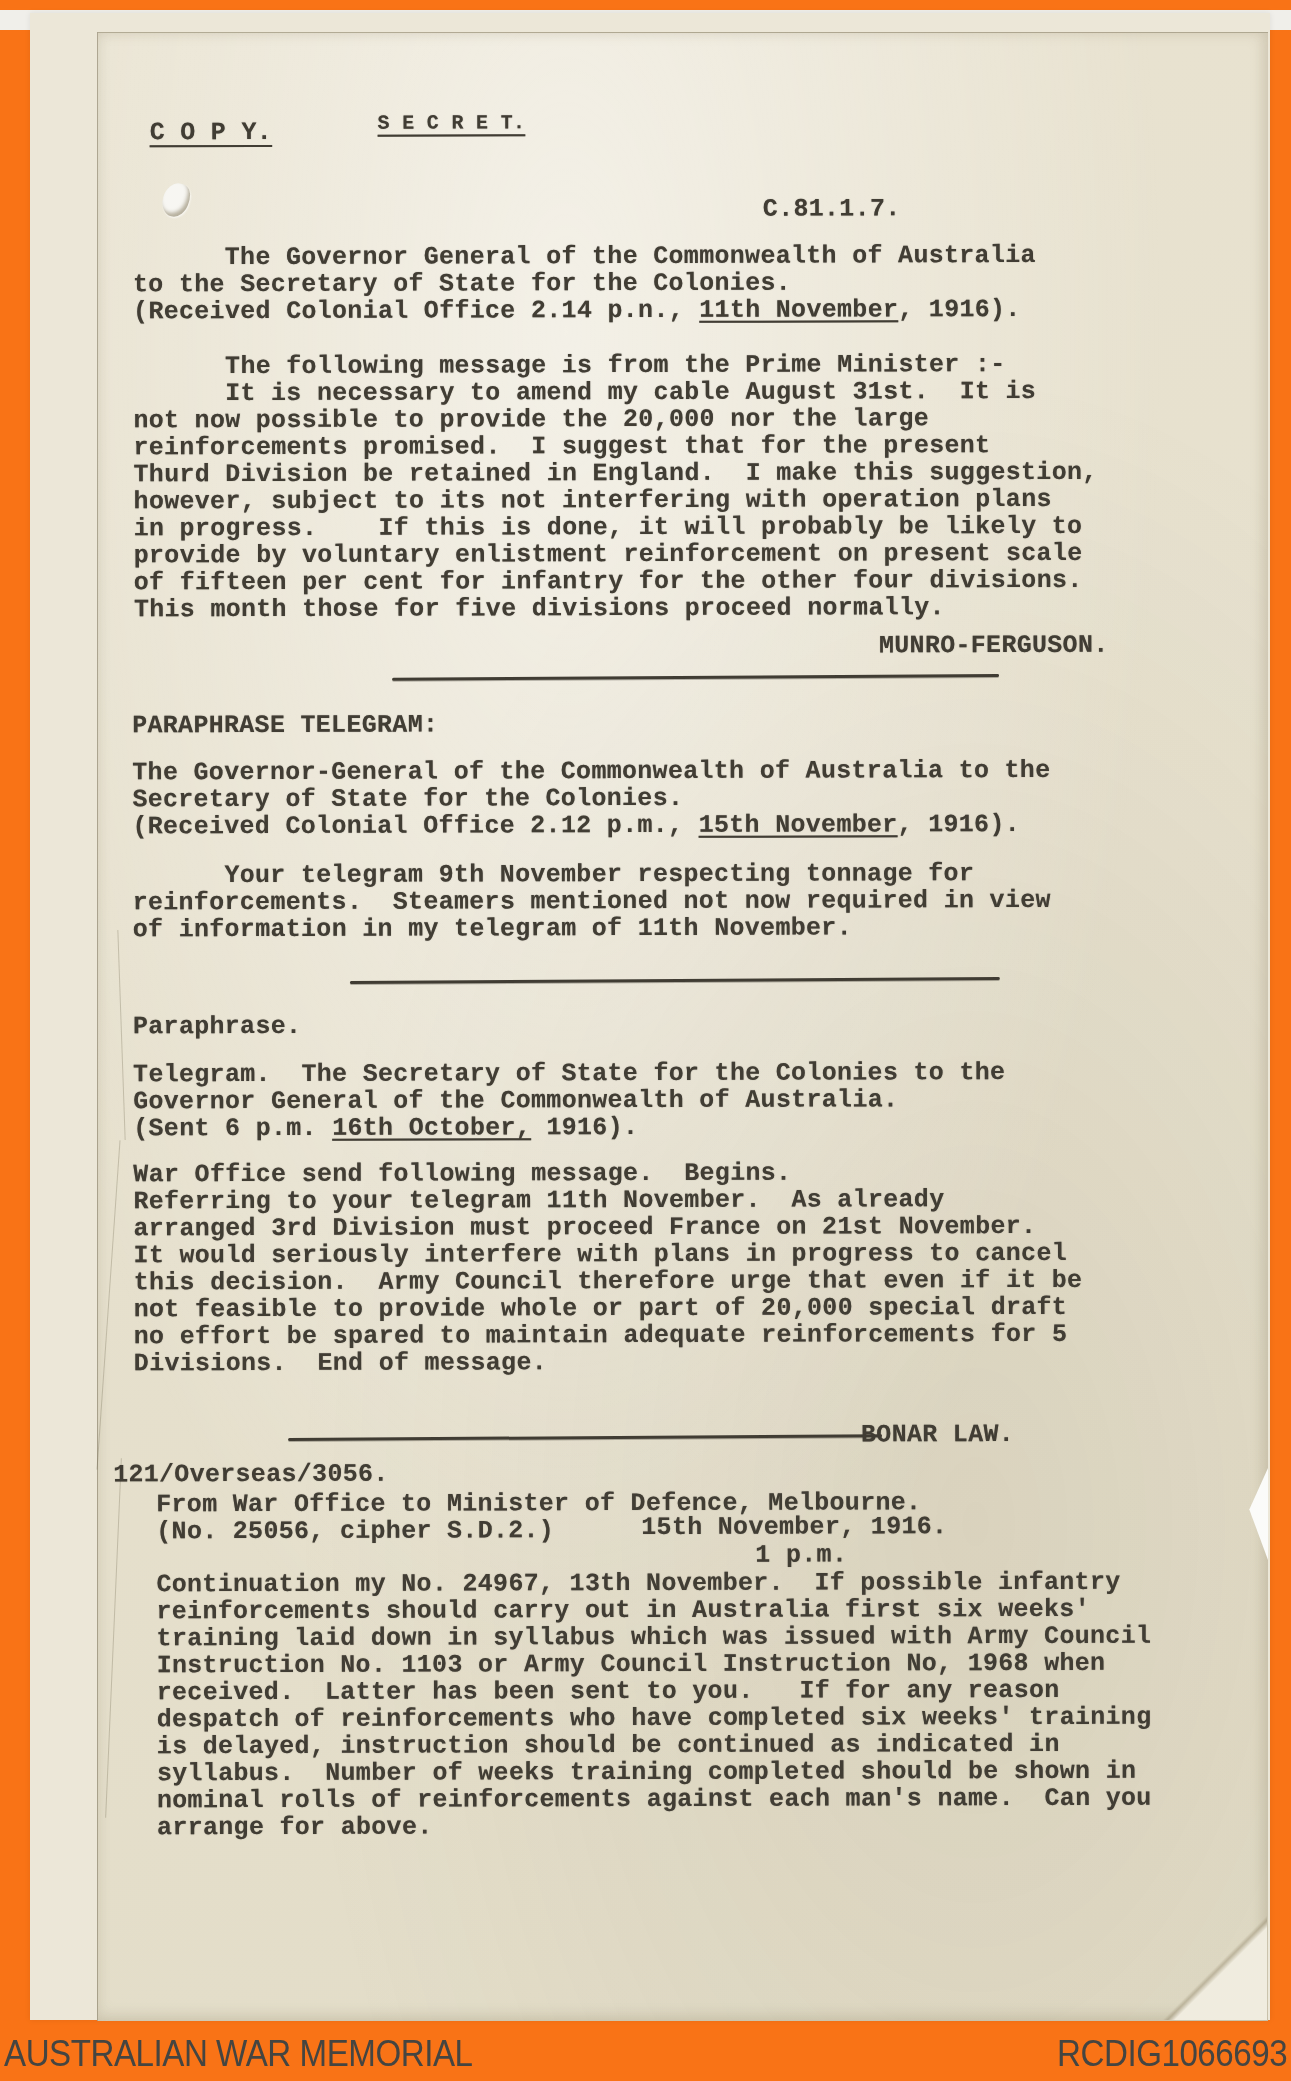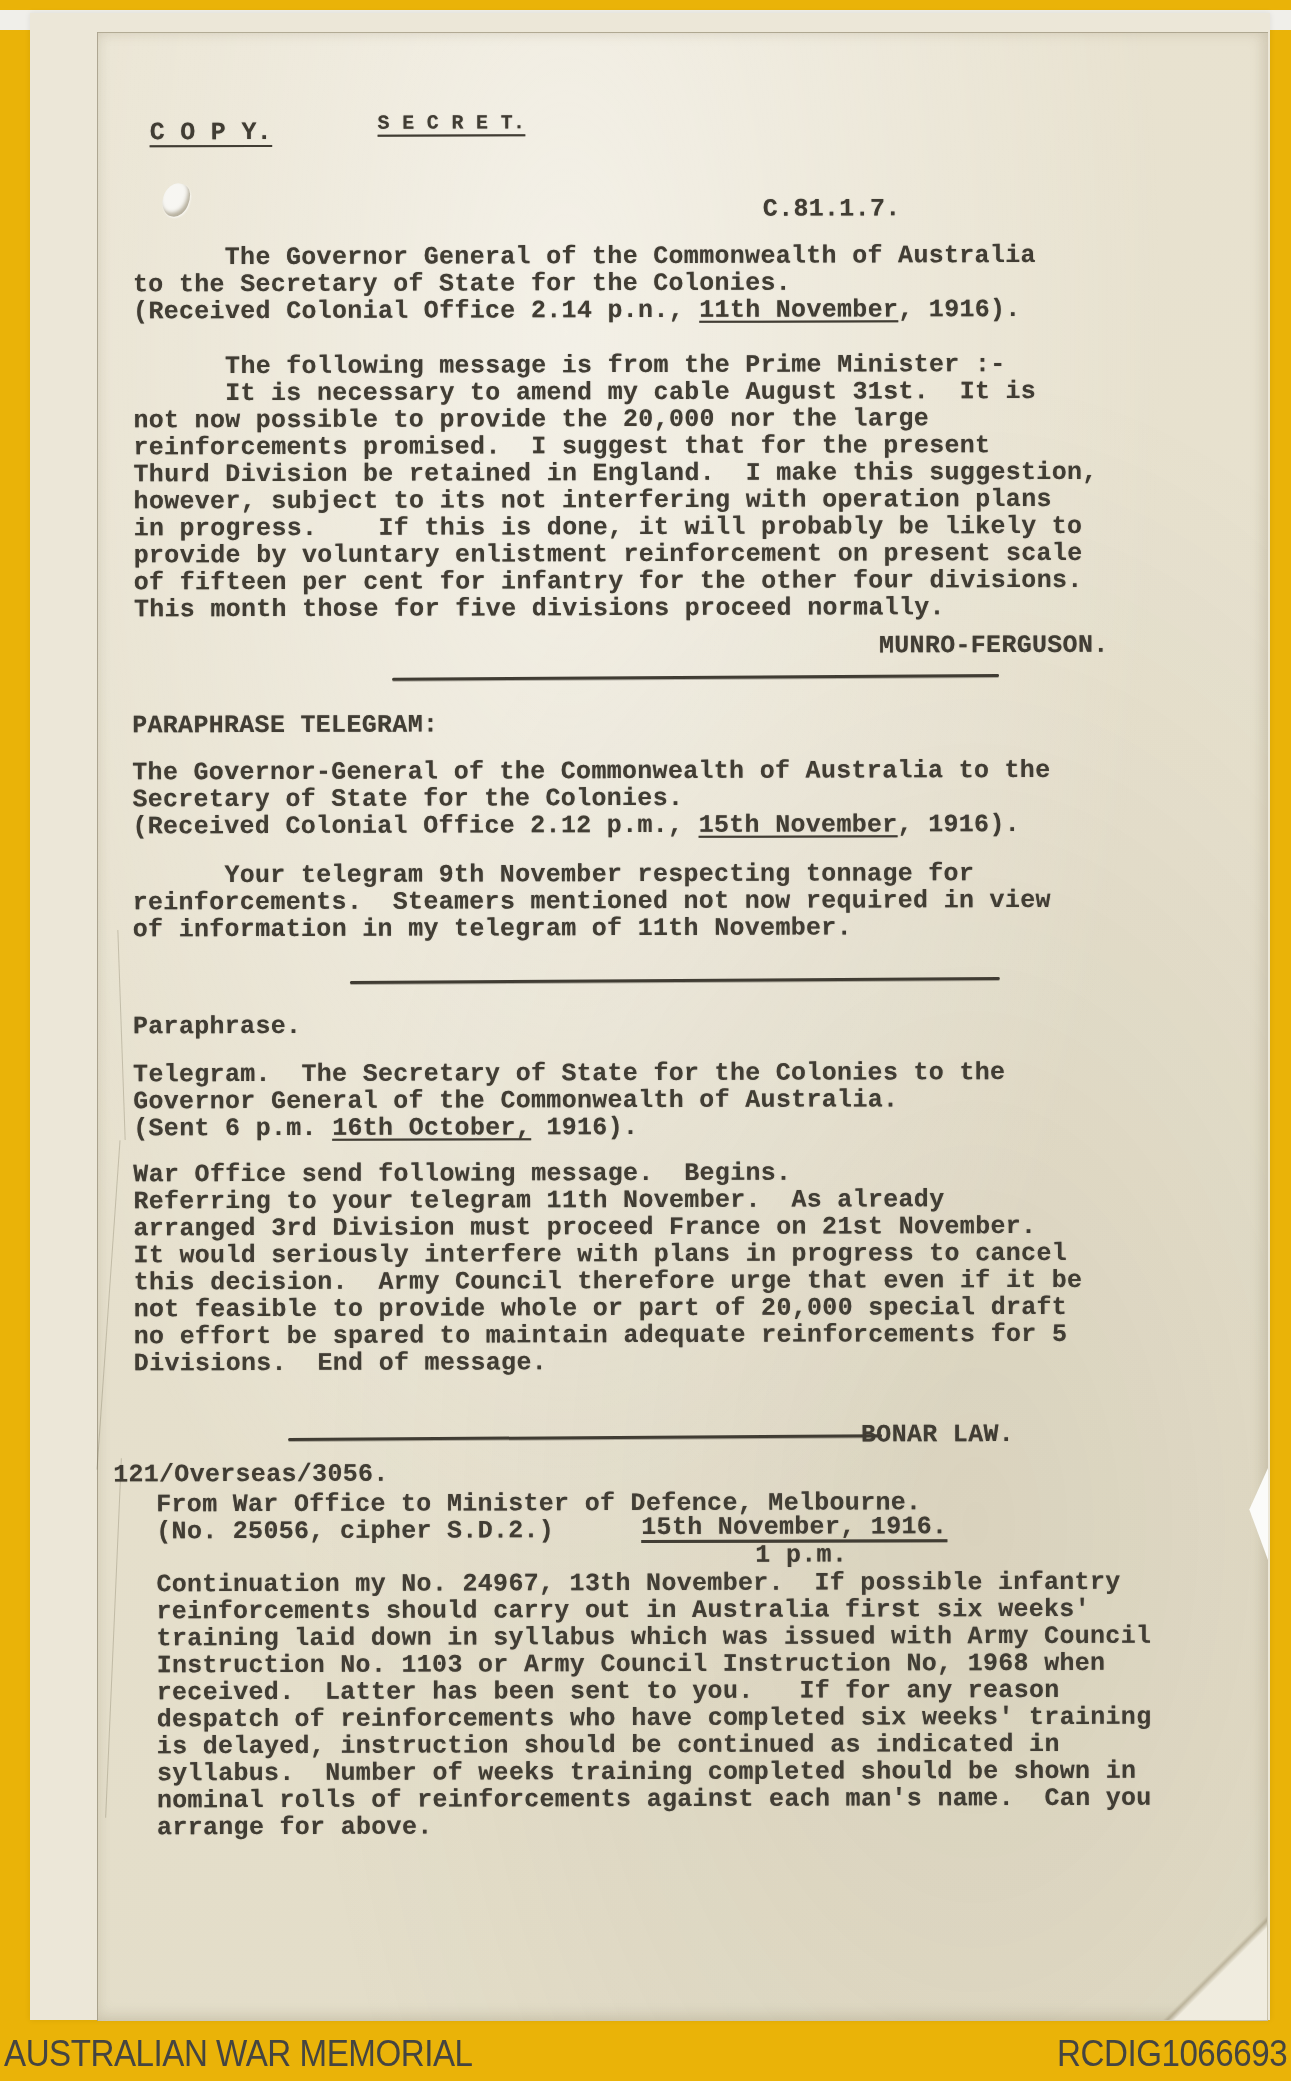--- a/index.html
+++ b/index.html
@@ -1,16 +1,16 @@
 <!DOCTYPE html>
 <html><head>
 <meta charset="utf-8">
 <style>
   html,body{margin:0;padding:0;background:#ffffff;}
-  .screen{position:relative;width:1291px;height:2081px;background:#eab308;overflow:hidden;
+  .screen{position:relative;width:1291px;height:2081px;background:#f97316;overflow:hidden;
           font-family:"Liberation Mono","DejaVu Sans Mono",monospace;}
   .top-strip{position:absolute;left:0;top:10px;width:100%;height:20px;background:#f0efea;}
   .backing{position:absolute;left:30px;top:13px;width:1240px;height:2007px;background:#ece7d8;
            box-shadow:0 0 6px rgba(0,0,0,.08);}
   .paper{position:absolute;left:97px;top:32px;width:1170px;height:1988px;
          background:
            radial-gradient(ellipse at 40% 15%, rgba(255,255,255,.5), transparent 60%),
            radial-gradient(ellipse at 75% 75%, rgba(125,112,82,.10), transparent 55%),
            linear-gradient(160deg,#e9e3d1 0%,#e6e0cd 50%,#e2dcc7 100%);
          border-left:1px solid rgba(105,95,72,.45);
@@ -26,21 +26,21 @@
   .tear{position:absolute;left:1246px;top:1468px;width:22px;height:92px;background:#fbfbf9;
         clip-path:polygon(100% 0, 15% 45%, 100% 100%);}
   .fold{position:absolute;left:1150px;top:1888px;width:117px;height:132px;
         background:linear-gradient(135deg, transparent 58%, rgba(140,128,100,.40) 60%, #f0ecdf 63%);}
   .ink{position:absolute;left:0;top:0;width:1291px;height:2081px;transform:rotate(-0.15deg);
        color:#413d34;font-weight:bold;font-size:25px;line-height:27px;letter-spacing:.3px;
        text-shadow:0 0 1px rgba(65,61,52,.55);}
   .tw{position:absolute;white-space:pre-wrap;}
   .tw u{text-decoration-thickness:2px;text-underline-offset:4px;}
   .tu{text-decoration:underline;text-decoration-thickness:2px;text-underline-offset:6px;}
-  .u2{text-decoration:underline;text-decoration-thickness:2.5px;text-underline-offset:6px;text-align:center;}
+  .u2{text-decoration-thickness:2.5px;text-underline-offset:6px;text-align:center;}
   .divider{position:absolute;height:3px;background:#403c33;border-radius:2px;
            transform:rotate(-0.2deg);box-shadow:0 1px 0 rgba(64,60,51,.35);}
   #copy{left:152px;top:118px;}
   #secret{left:380px;top:109px;font-size:20px;}
   #ref{left:765px;top:196px;}
   #t1-head{left:135px;top:243px;}
   #t1-body{left:135px;top:352px;}
   #t1-sig{left:880px;top:633px;}
   #div1{left:393px;top:676px;width:607px;}
   #t2-label{left:133px;top:711px;}

